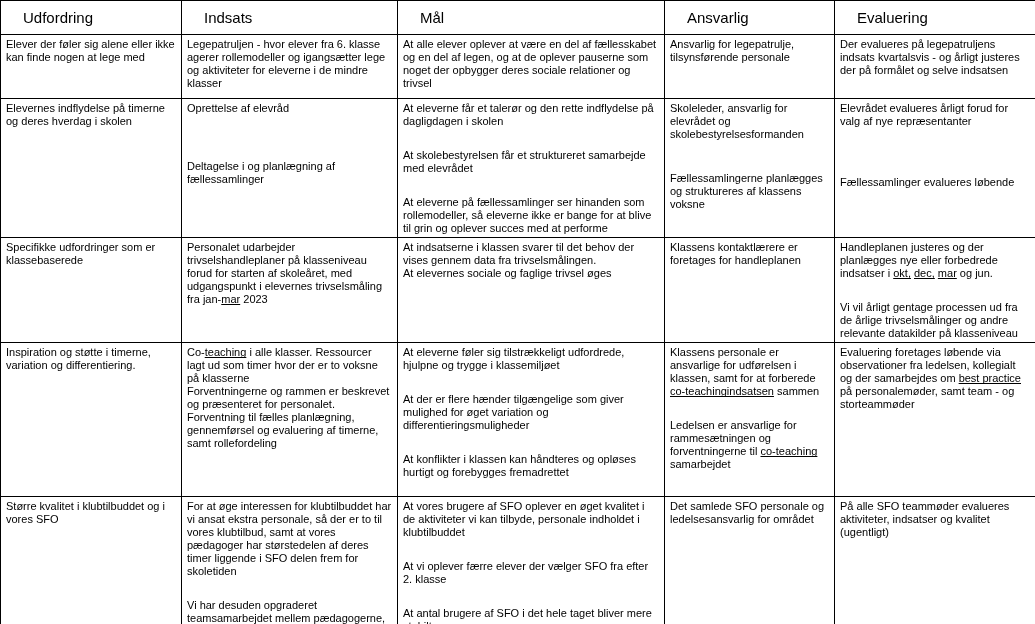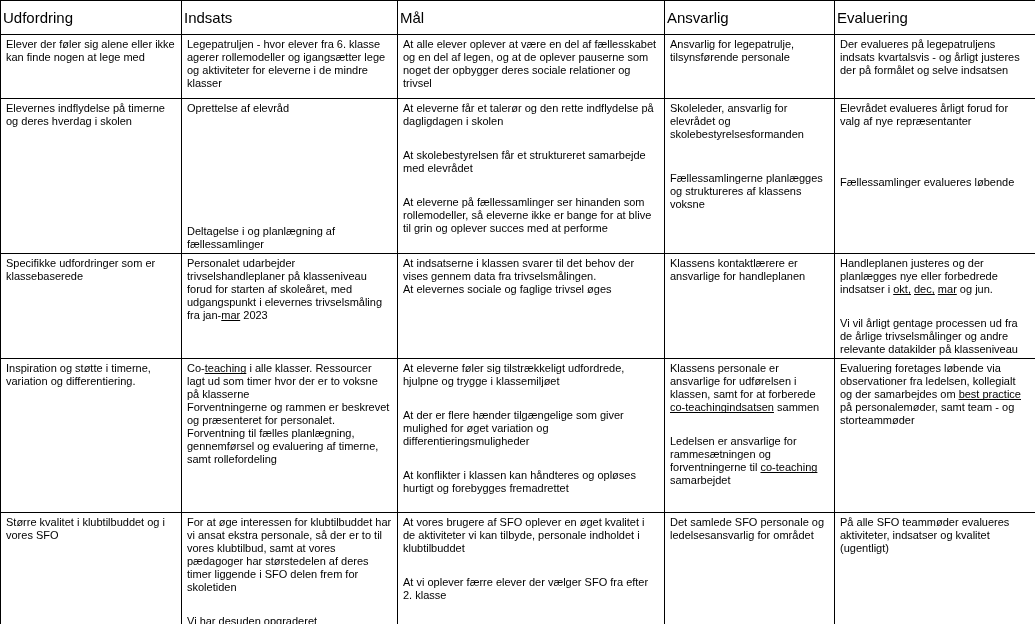--- a/index.html
+++ b/index.html
@@ -21,30 +21,30 @@
     padding: 3px 5px 2px 5px;
     overflow: hidden;
     font-weight: normal;
     text-align: left;
   }
   .doc-table { border: 1px solid #000; border-bottom-width: 2px; }
   th.hdr {
     font-size: 15px;
     line-height: 18px;
     vertical-align: middle;
-    padding-left: 2px;
+    padding-left: 22px;
   }
   .t {
     margin: 0;
     font-size: 11px;
     line-height: 13px;
     word-wrap: break-word;
   }
   .mt13  { margin-top: 21px; }   
-  .mt111 { margin-top: 110px; }  
+  .mt111 { margin-top: 45px; }  
   .mt75  { margin-top: 31px; }   
   .mt88  { margin-top: 48px; }   
   .rh0 { height: 34px; }
   .rh1 { height: 64px; }
   .rh2 { height: 129px; }
   .rh3 { height: 94px; }
   .rh4 { height: 154px; }
   .rh5 { height: 132px; }
   .sq {
     text-decoration-line: underline;
@@ -123,21 +123,21 @@
       <p class="t">Specifikke udfordringer som er klassebaserede</p>
     </td>
     <td>
       <p class="t"><span>Personalet udarbejder trivselshandleplaner på klasseniveau forud for starten af skoleåret, med udgangspunkt i elevernes trivselsmåling fra jan-</span><span class="sq">mar</span><span> 2023</span></p>
     </td>
     <td>
       <p class="t">At indsatserne i klassen svarer til det behov der vises gennem data fra trivselsmålingen.</p>
       <p class="t">At elevernes sociale og faglige trivsel øges</p>
     </td>
     <td>
-      <p class="t">Klassens kontaktlærere er ansvarlige for handleplanen</p>
+      <p class="t">Klassens kontaktlærere er foretages for handleplanen</p>
     </td>
     <td>
       <p class="t"><span>Handleplanen justeres og der planlægges nye eller forbedrede indsatser i </span><span class="sq">okt,</span><span> </span><span class="sq">dec,</span><span> </span><span class="sq">mar</span><span> og jun.</span></p>
       <p class="t mt13">Vi vil årligt gentage processen ud fra de årlige trivselsmålinger og andre relevante datakilder på klasseniveau</p>
     </td>
   </tr>
 
   <tr class="rh4">
     <td>
       <p class="t">Inspiration og støtte i timerne, variation og differentiering.</p>

